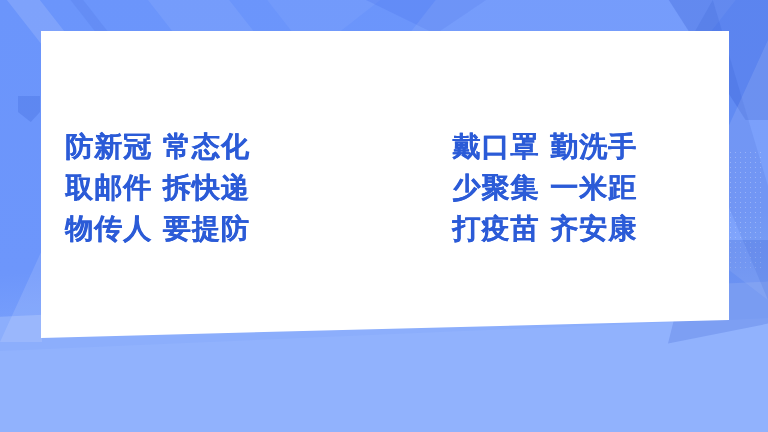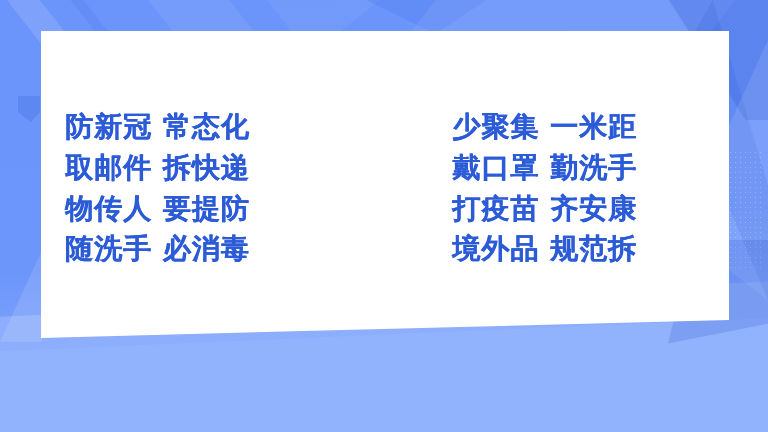--- a/index.html
+++ b/index.html
@@ -206,23 +206,21 @@
 
   <div class="br-wedge"></div>
 
   <div class="panel"></div>
 
   <div class="slogans">
     <div class="col">
       <div class="line">防新冠 常态化</div>
       <div class="line">取邮件 拆快递</div>
       <div class="line">物传人 要提防</div>
-      <div class="line">随洗手 必消毒</div>
     </div>
     <div class="col">
+      <div class="line">戴口罩 勤洗手</div>
       <div class="line">少聚集 一米距</div>
-      <div class="line">戴口罩 勤洗手</div>
       <div class="line">打疫苗 齐安康</div>
-      <div class="line">境外品 规范拆</div>
     </div>
   </div>
 
 </div>
 
 </body></html>

